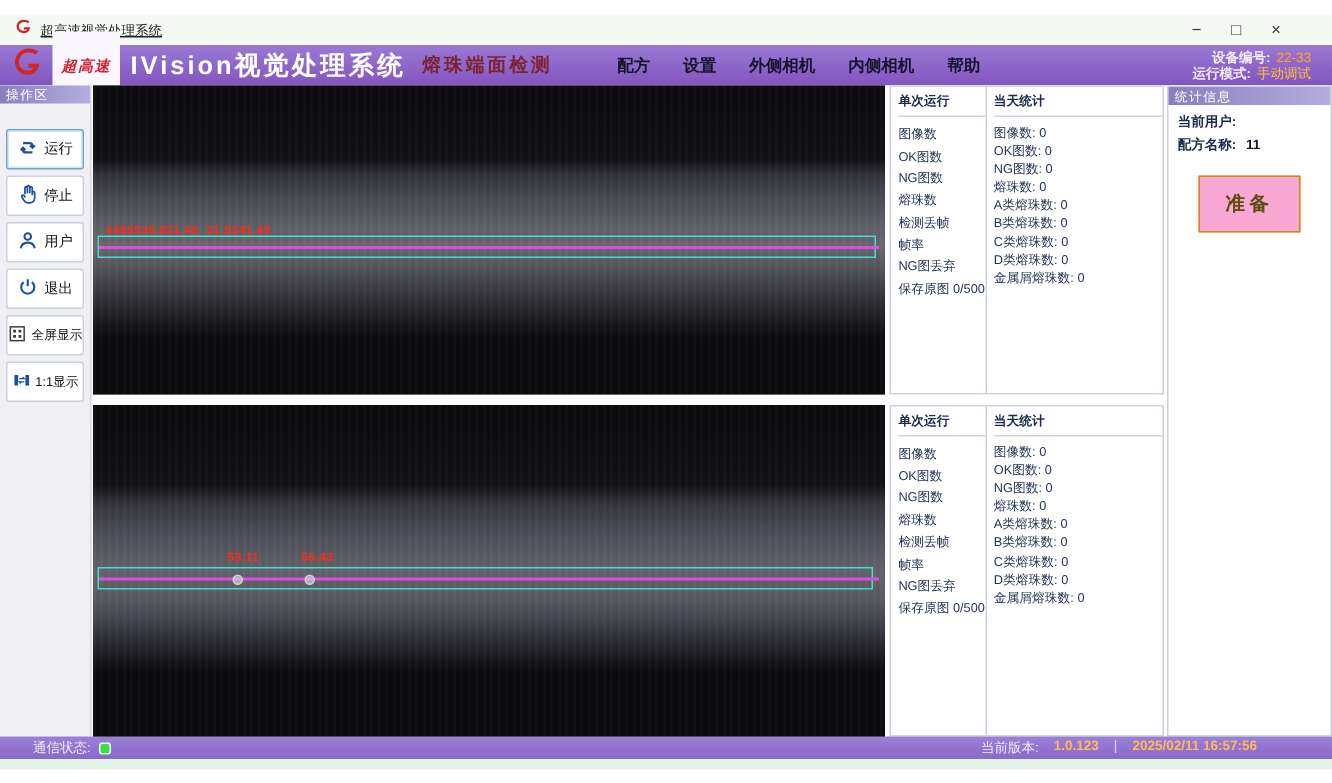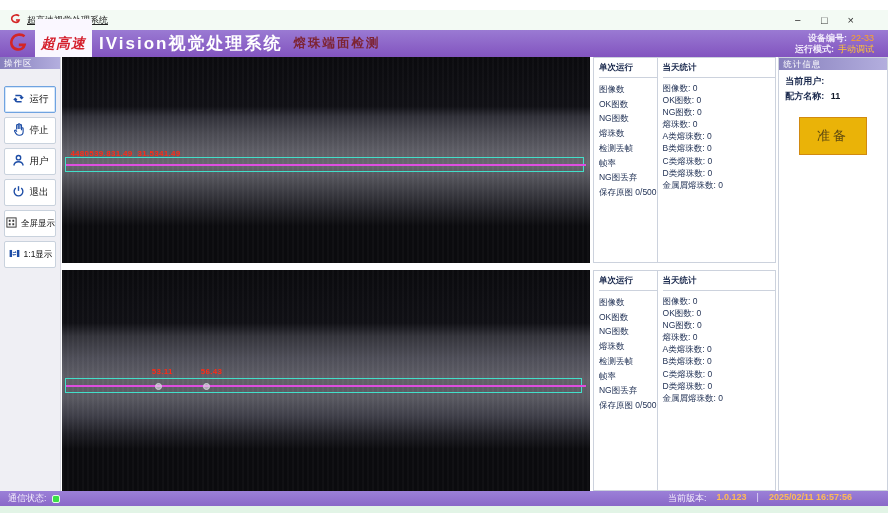--- a/index.html
+++ b/index.html
@@ -13,21 +13,21 @@
               padding:0 10px; gap:6px; }
   .tb-title { font-size:9px; color:#222;text-decoration:underline; }
   .tb-controls { margin-left:auto; display:flex; gap:20px; font-size:11px;
                  color:#333; padding-right:24px; }
   .tb-btn { cursor:default; line-height:11px; }
 
   
   .header { height:27px; background:linear-gradient(180deg,#9a7ad3,#8254bf);
             display:flex; align-items:center; padding:0 8px; gap:7px; }
   .brand-box { background:#faf7ff; border-radius:3px; padding:16px 6px;
-               color:#d41f2c; font-size:14px; font-weight:bold; font-style:italic;
+               color:#d41f2c; font-size:10px; font-weight:bold; font-style:italic;
                letter-spacing:1px; white-space:nowrap; }
   .app-title { color:#ffffff; font-size:17px; font-weight:bold; letter-spacing:2px;
                white-space:nowrap; }
   .app-subtitle { color:#7d2433; font-size:12.5px; font-weight:bold;
                   letter-spacing:2px; margin-left:4px; white-space:nowrap; }
   .menu { display:flex; gap:22px; margin-left:36px; font-size:11px;
           font-weight:bold; color:#17132c; }
   .menu-item { cursor:pointer; white-space:nowrap; }
   .header-info { margin-left:auto; display:flex; flex-direction:column; gap:1px;
                  font-size:9px; line-height:10px; padding-right:6px; }
@@ -86,31 +86,31 @@
            border-bottom:1px solid #ccd2dd; margin-bottom:4px; }
   .run-rows .stat-row { line-height:14.7px; white-space:nowrap; }
   .day-rows .stat-row { line-height:12.1px; white-space:nowrap; }
 
   .info-panel { width:110px; margin-left:2px; background:#fff;
                 border:1px solid #ccd2dd; display:flex; flex-direction:column; }
   .ip-body { padding:4px 6px 0; }
   .ip-row { font-size:9px; color:#1b2a4e; font-weight:bold; line-height:15px;
             white-space:nowrap; }
   .ip-value { margin-left:4px; color:#101828; }
-  .prepare-btn { width:68px; height:38px; margin:13px auto 0; background:#eab308;
-            border:1px solid #d18a10; font-size:13px; font-weight:normal;
+  .prepare-btn { width:68px; height:38px; margin:13px auto 0; background:#f9a8d4;
+            border:1px solid #d18a10; font-size:13px; font-weight:bold;
             color:#5f4a10; letter-spacing:3px; cursor:pointer; font-family:inherit; }
   .data-btn { width:68px; height:36px; margin:25px auto 0; background:#fff;
             border:1px solid #d9d9de; border-radius:2px; font-size:11.5px;
             color:#8f8f93; letter-spacing:2px; cursor:pointer; font-family:inherit;
             box-shadow:0 1px 2px rgba(0,0,0,.08); }
 
   
   .statusbar { height:15px; background:linear-gradient(180deg,#9b80d8,#8a68c8);
-            display:flex; align-items:center; padding:0 8px; font-size:9px;
+            display:flex; align-items:center; padding:0 22px; font-size:9px;
             color:#f2ecfb; }
   .comm-dot { width:8px; height:8px; background:#3bdf47; border:1px solid #e2ffe2;
             border-radius:2px; margin-left:5px; }
   .sb-right { margin-left:auto; display:flex; gap:10px; align-items:flex-start;
             padding-right:28px; }
   .sb-value { color:#ffbb55; font-weight:bold; }
   .sb-sep { color:#e8e0f8; }
   .bottom-strip { height:7px; background:#e2f4e6; }
   .bottom-white { flex:0 0 auto; height:9px; background:#fff; }
 </style>
@@ -136,20 +136,28 @@
 
   <div class="header">
     <span>
       <svg width="20" height="18" viewBox="0 0 24 22">
           <path d="M20 4C16 1 8 1 5 7c-3 6 0 12 6 13 4 .7 8-1.2 9-5.5h-7" fill="none" stroke="#d42525" stroke-width="3.2"></path>
         </svg>
     </span>
     <span class="brand-box">超高速</span>
     <span class="app-title">IVision视觉处理系统</span>
     <span class="app-subtitle">熔珠端面检测</span>
+    <nav class="menu">
+
+    <span class="menu-item">配方</span>
+        <span class="menu-item">设置</span>
+        <span class="menu-item">外侧相机</span>
+        <span class="menu-item">内侧相机</span>
+        <span class="menu-item">帮助</span>
+      </nav>
     <div class="header-info">
       <div class="hi-row">
         <span class="hi-label">设备编号:</span>
         <span class="hi-value">22-33</span>
       </div>
       <div class="hi-row">
         <span class="hi-label">运行模式:</span>
         <span class="hi-value mode">手动调试</span>
       </div>
     </div>

